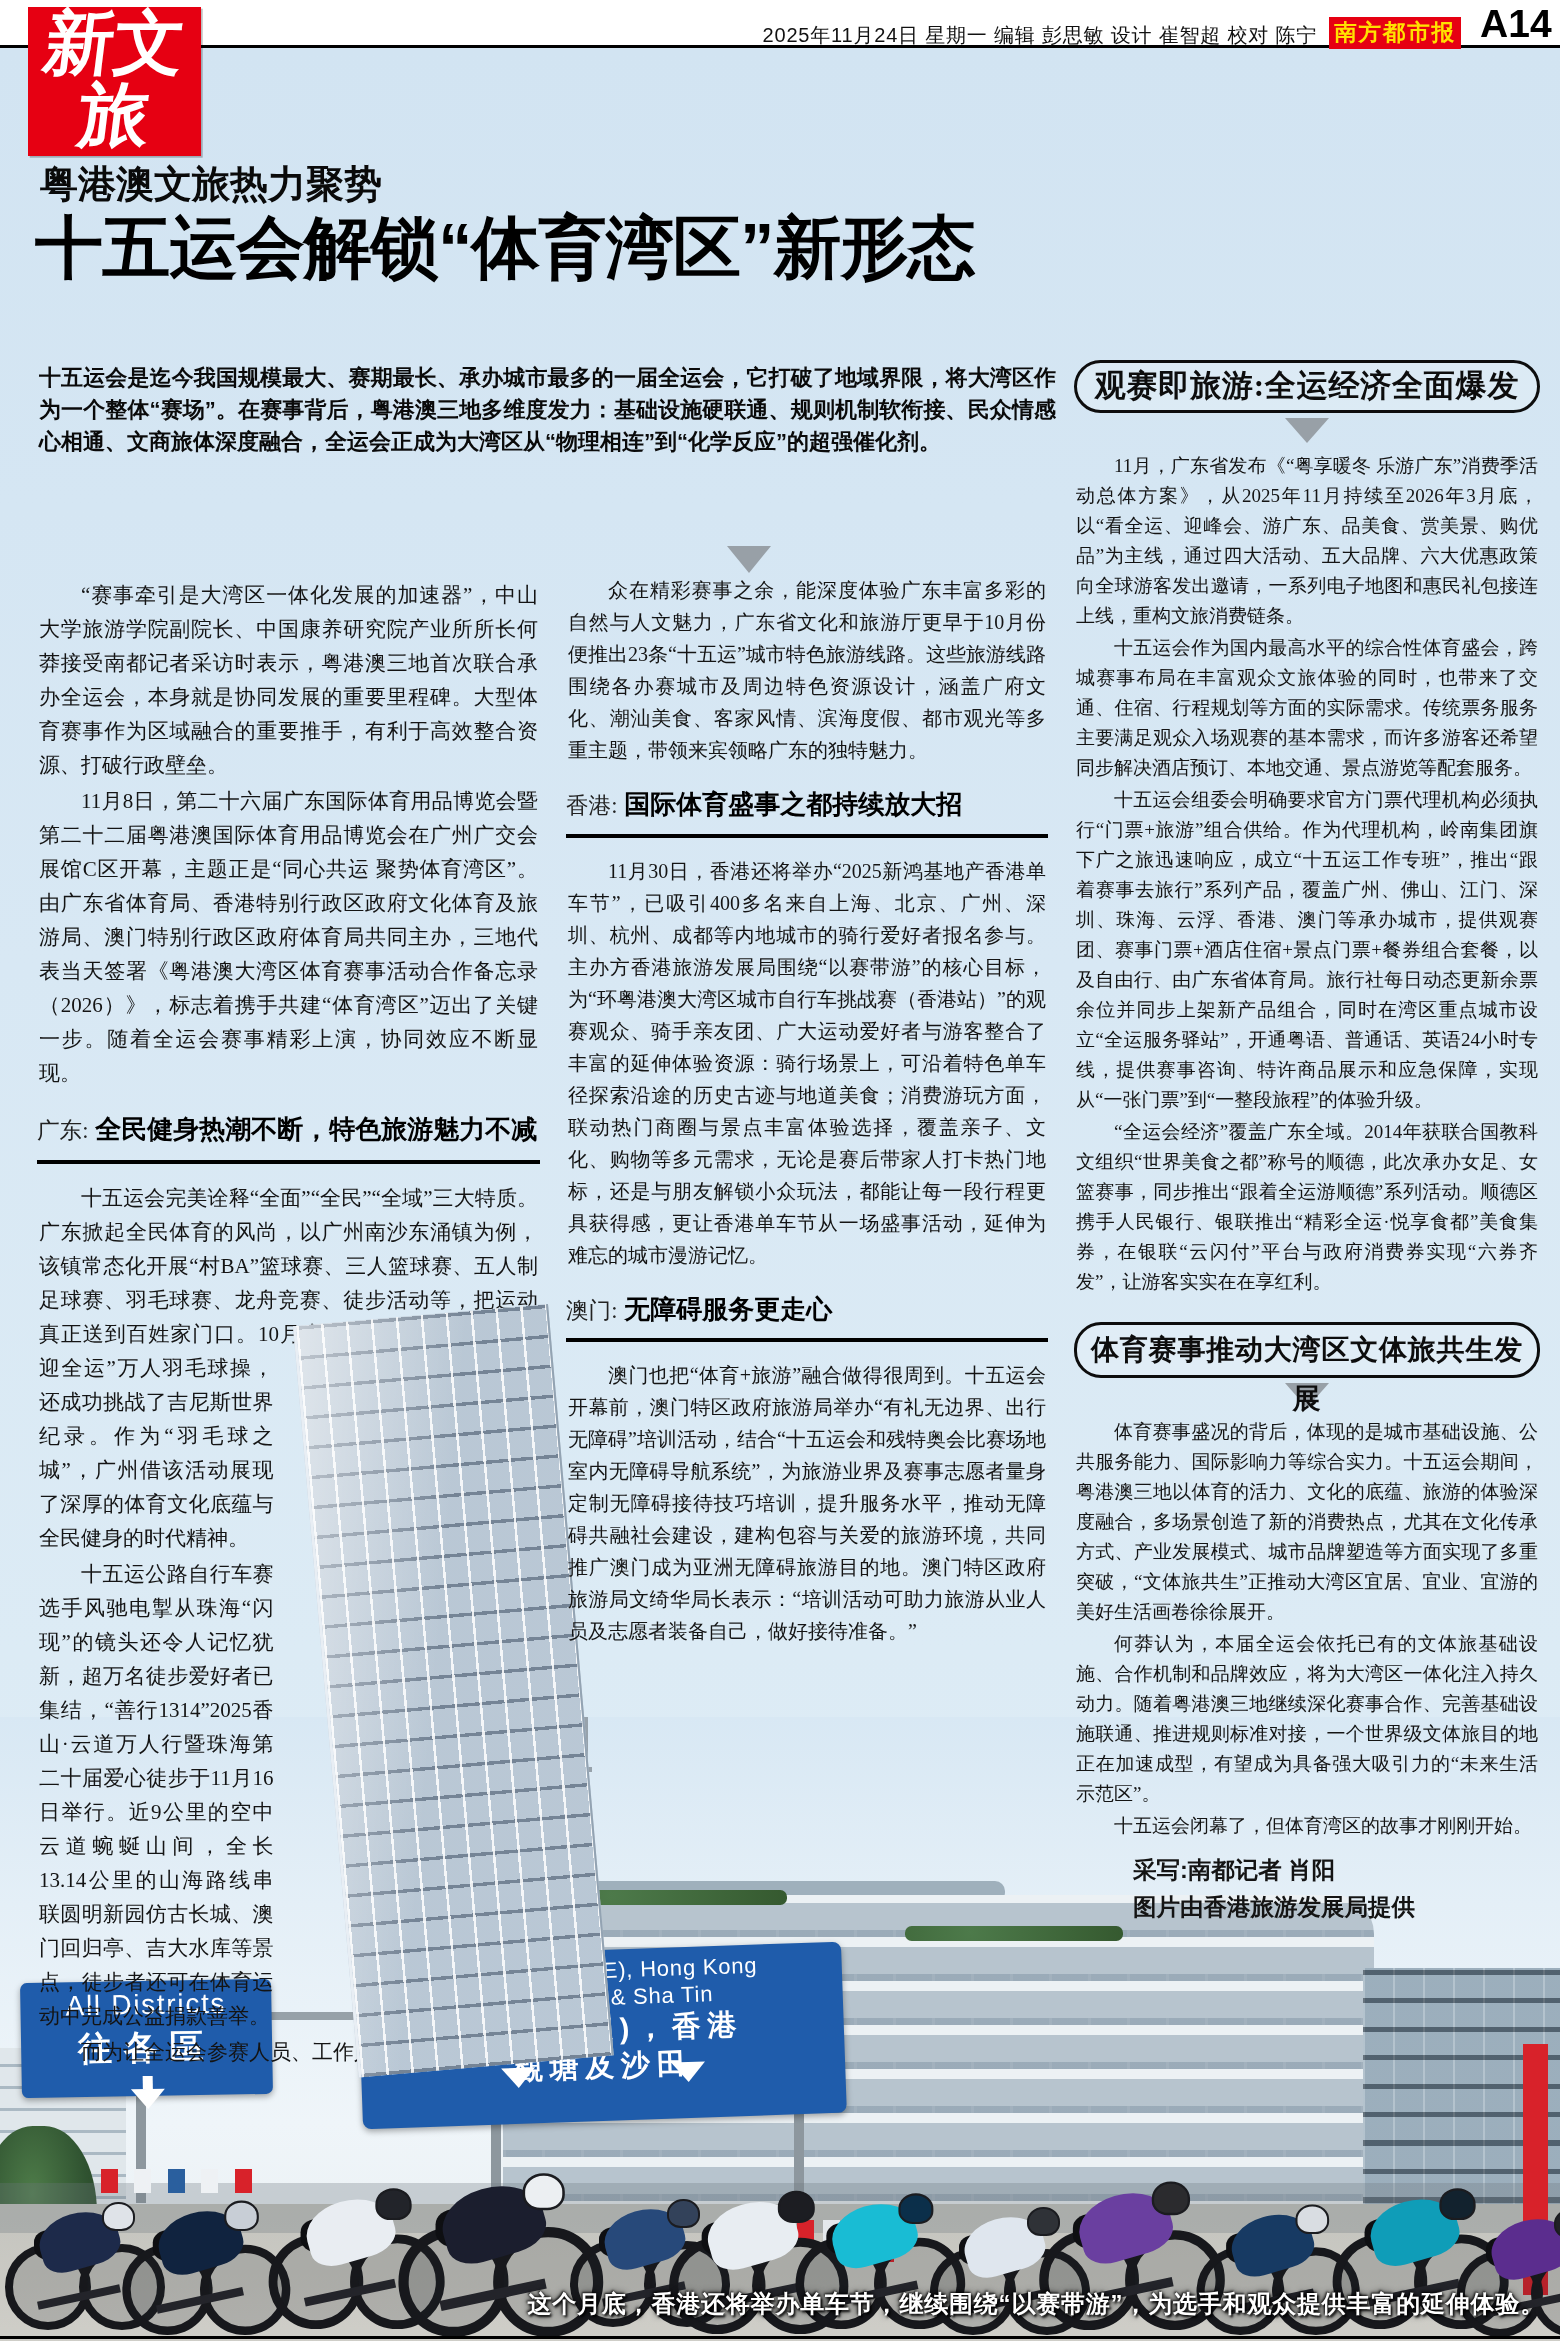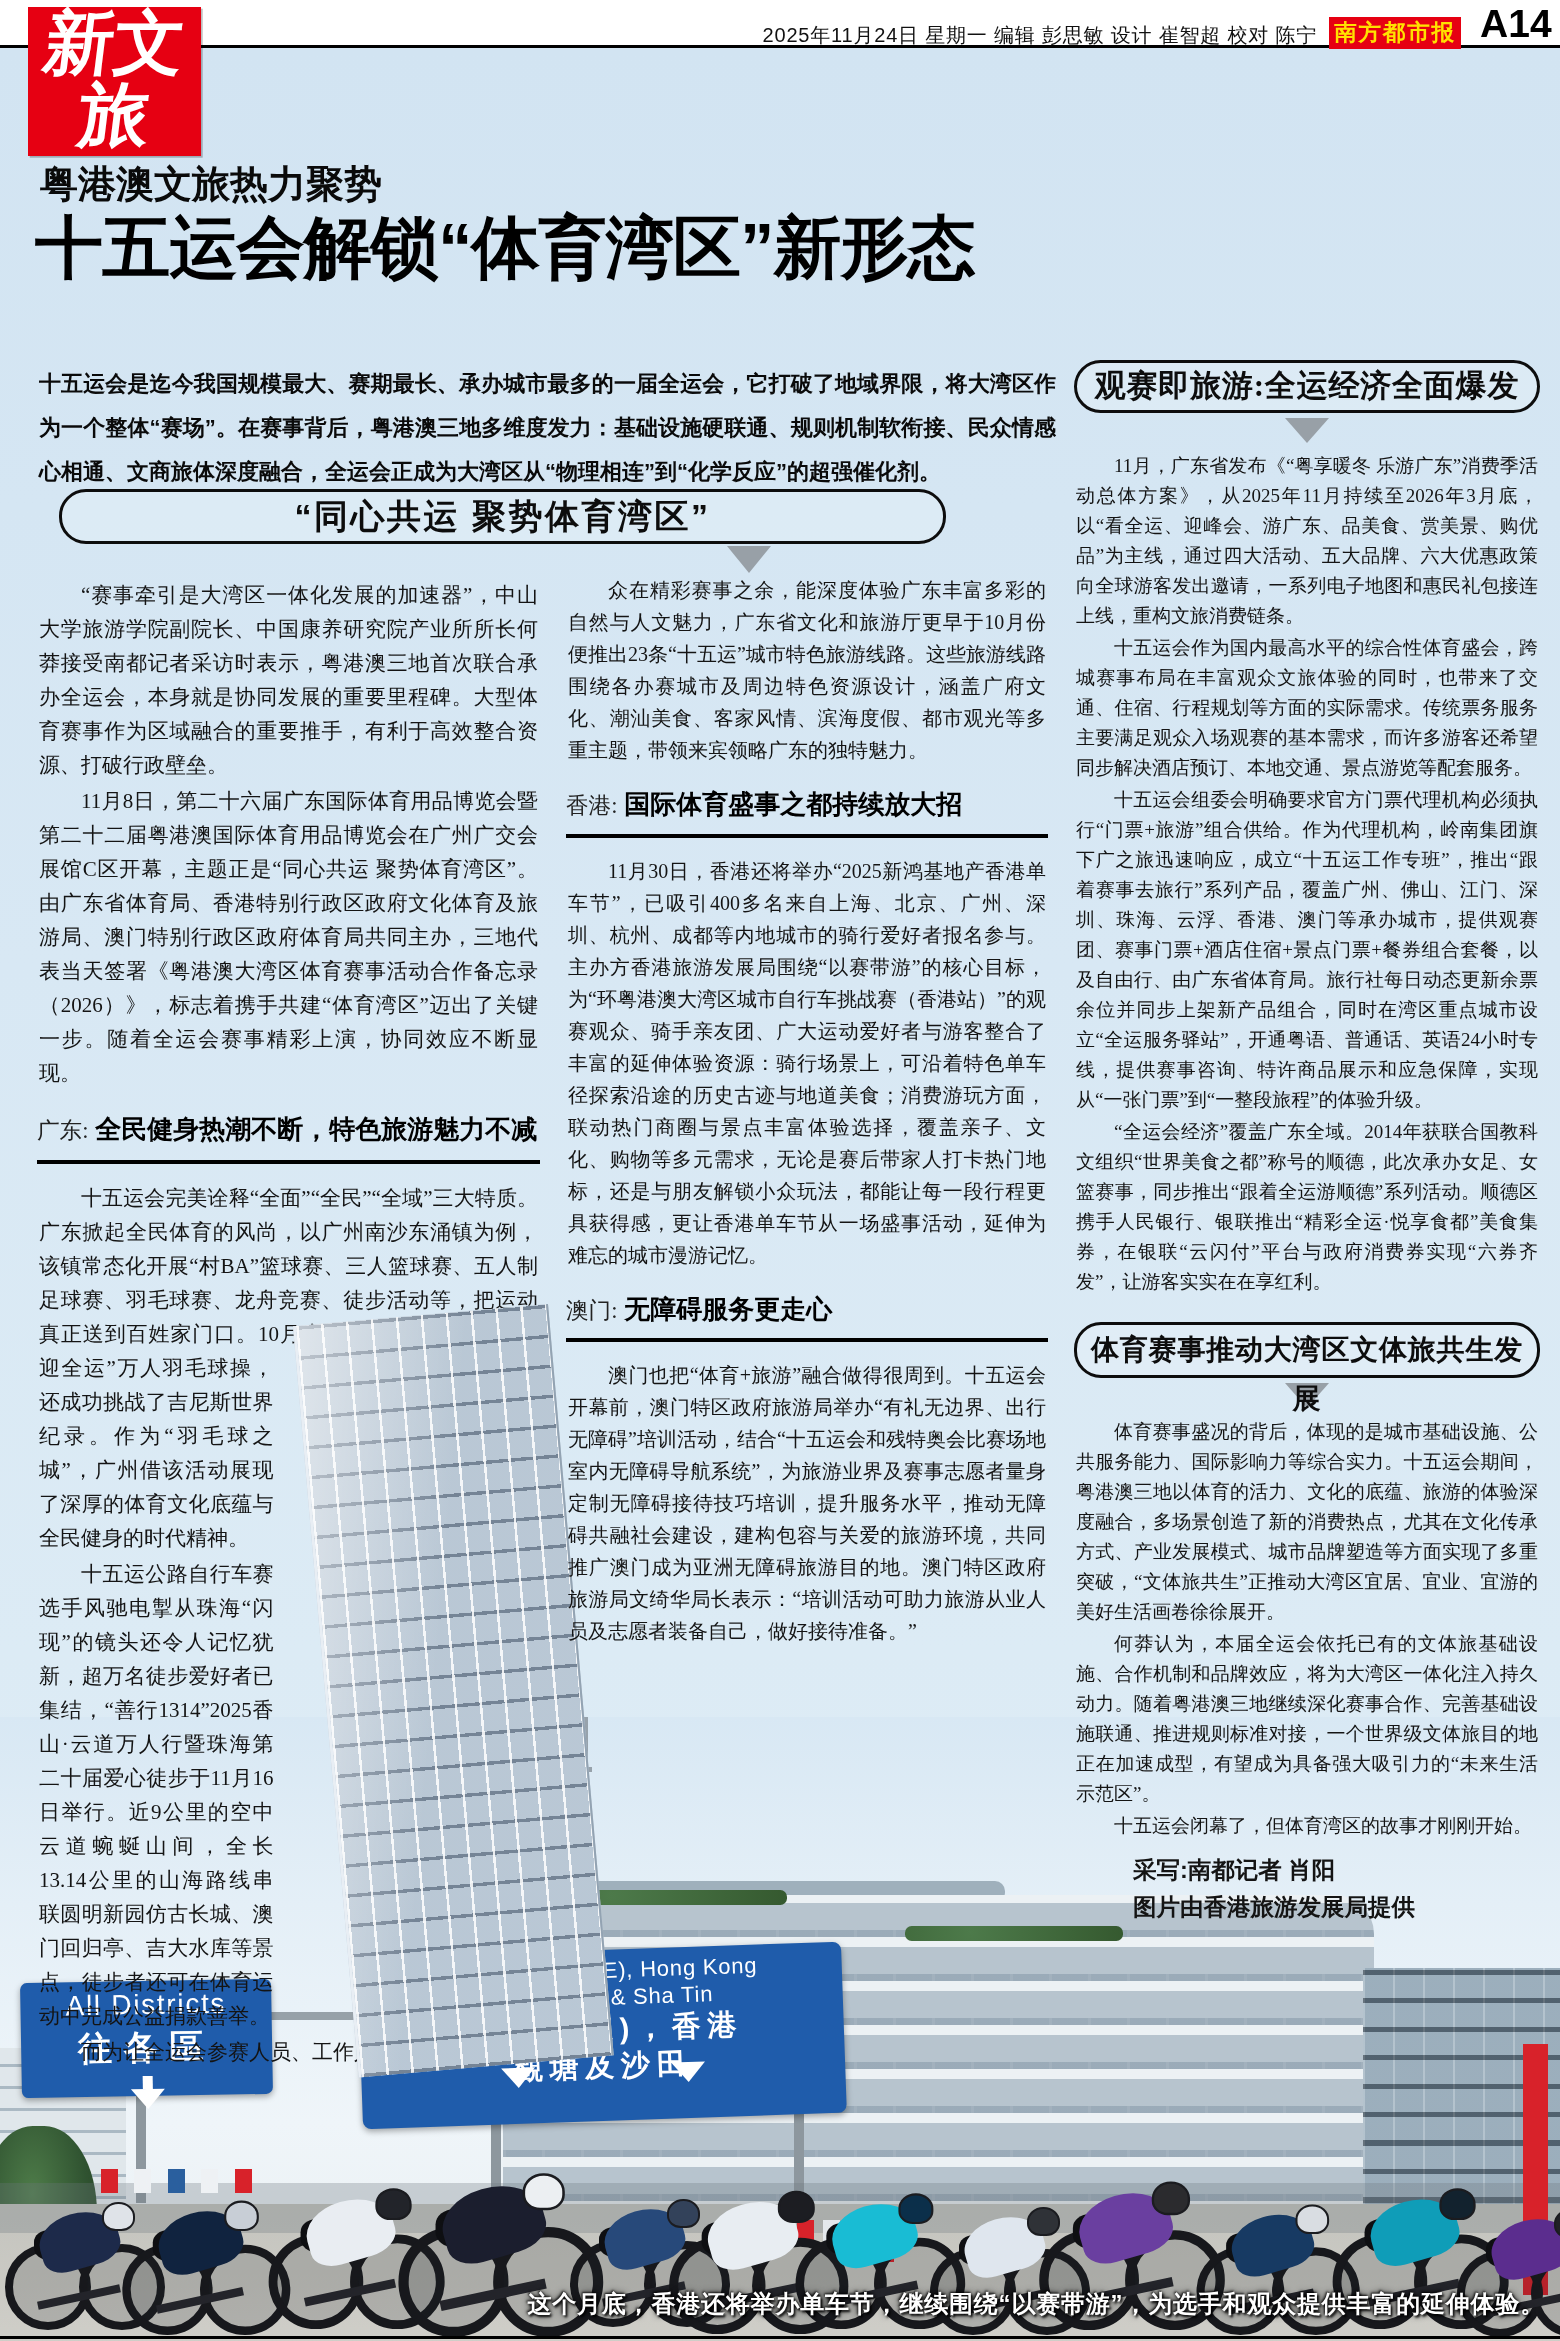--- a/index.html
+++ b/index.html
@@ -15,21 +15,21 @@
       font-family:"Liberation Sans",sans-serif;}
   #dateline{position:absolute;right:243px;top:22px;font-size:20px;color:#111;z-index:5;letter-spacing:0.8px;}
   #brand-logo{position:absolute;right:99px;top:17px;width:132px;height:32px;background:#e60012;
       color:#ffe100;font-weight:900;font-size:22.6px;line-height:32px;text-align:center;z-index:5;letter-spacing:1.7px;}
   #page-no{position:absolute;right:8.4px;top:1.7px;font-size:39px;font-weight:900;color:#000;z-index:5;}
   
   #kicker{position:absolute;left:40px;top:159px;font-size:38px;font-weight:700;color:#0a0a0a;z-index:5;}
   #headline{position:absolute;left:35px;top:209px;width:1030px;font-size:68px;font-weight:900;
       letter-spacing:-0.8px;color:#000;z-index:5;line-height:1.12;}
   #lead{position:absolute;left:39px;top:362px;width:1017px;font-size:22px;font-weight:700;
-      line-height:44px;color:#0a0a0a;text-align:justify;z-index:5;}
+      line-height:32px;color:#0a0a0a;text-align:justify;z-index:5;}
   
   .roundbox{border:3.4px solid #0d0d0d;border-radius:27px;background:rgba(235,244,250,.35);
       text-align:center;font-weight:900;color:#0d0d0d;}
   #box1{position:absolute;left:59px;top:489px;width:881px;height:49px;line-height:49px;
       font-size:34px;letter-spacing:2.5px;z-index:5;}
   #box1-tri{position:absolute;left:727px;top:546px;width:0;height:0;z-index:5;
       border-left:22.6px solid transparent;border-right:22.6px solid transparent;border-top:27px solid #98a0a7;}
   .tri-inline{width:0;height:0;margin:5px auto 8.4px auto;
       border-left:22px solid transparent;border-right:22px solid transparent;border-top:25px solid #98a0a7;}
   
@@ -124,21 +124,20 @@
     <span class="mast-row">旅</span>
   </div>
   <div id="dateline">2025年11月24日 星期一  编辑 彭思敏 设计 崔智超 校对 陈宁</div>
   <div id="brand-logo">南方都市报</div>
   <div id="page-no">A14</div>
 
   <div id="kicker">粤港澳文旅热力聚势</div>
   <div id="headline">十五运会解锁“体育湾区”新形态</div>
   <div id="lead">十五运会是迄今我国规模最大、赛期最长、承办城市最多的一届全运会，它打破了地域界限，将大湾区作为一个整体“赛场”。在赛事背后，粤港澳三地多维度发力：基础设施硬联通、规则机制软衔接、民众情感心相通、文商旅体深度融合，全运会正成为大湾区从“物理相连”到“化学反应”的超强催化剂。</div>
 
-  <div id="box1" class="roundbox">“同心共运  聚势体育湾区”</div>
   <div id="box1-tri"></div>
 
   <div id="col1" class="bodycol">
     <p>“赛事牵引是大湾区一体化发展的加速器”，中山大学旅游学院副院长、中国康养研究院产业所所长何莽接受南都记者采访时表示，粤港澳三地首次联合承办全运会，本身就是协同发展的重要里程碑。大型体育赛事作为区域融合的重要推手，有利于高效整合资源、打破行政壁垒。</p>
     <p>11月8日，第二十六届广东国际体育用品博览会暨第二十二届粤港澳国际体育用品博览会在广州广交会展馆C区开幕，主题正是“同心共运 聚势体育湾区”。由广东省体育局、香港特别行政区政府文化体育及旅游局、澳门特别行政区政府体育局共同主办，三地代表当天签署《粤港澳大湾区体育赛事活动合作备忘录（2026）》，标志着携手共建“体育湾区”迈出了关键一步。随着全运会赛事精彩上演，协同效应不断显现。</p>
     <div class="colsub">
       <span class="lab">广东:</span><span class="tit">全民健身热潮不断，特色旅游魅力不减</span>
     </div>
     <p><span>十五运会完美诠释“全面”“全民”“全域”三大特质。广东掀起全民体育的风尚，以广州南沙东涌镇为例，该镇常态化开展“村BA”篮球赛、三人篮球赛、五人制足球赛、羽毛球赛、龙舟竞赛、徒步活动等，把运动真正送到百姓家门口。10月底举办的“羽你同行·百城迎全运”万人羽毛球操，</span><span class="tower-wrap">
           <span class="tower"></span>

